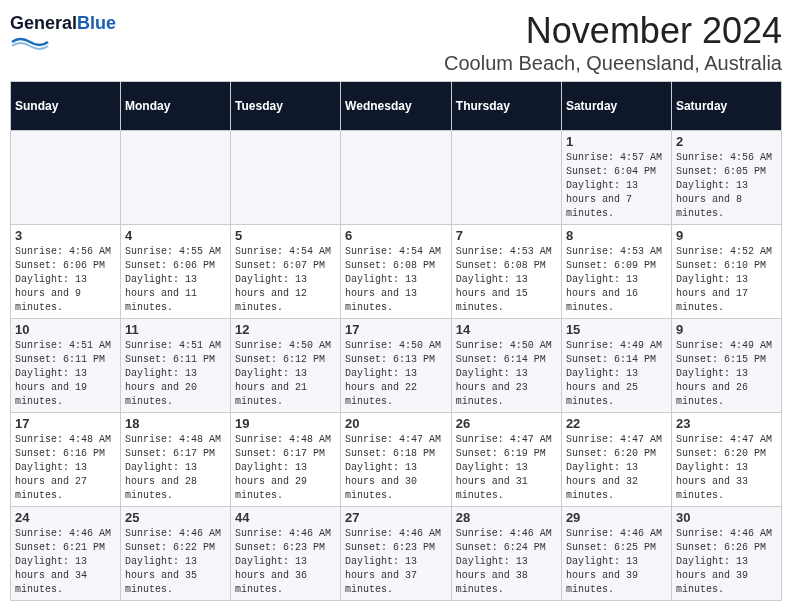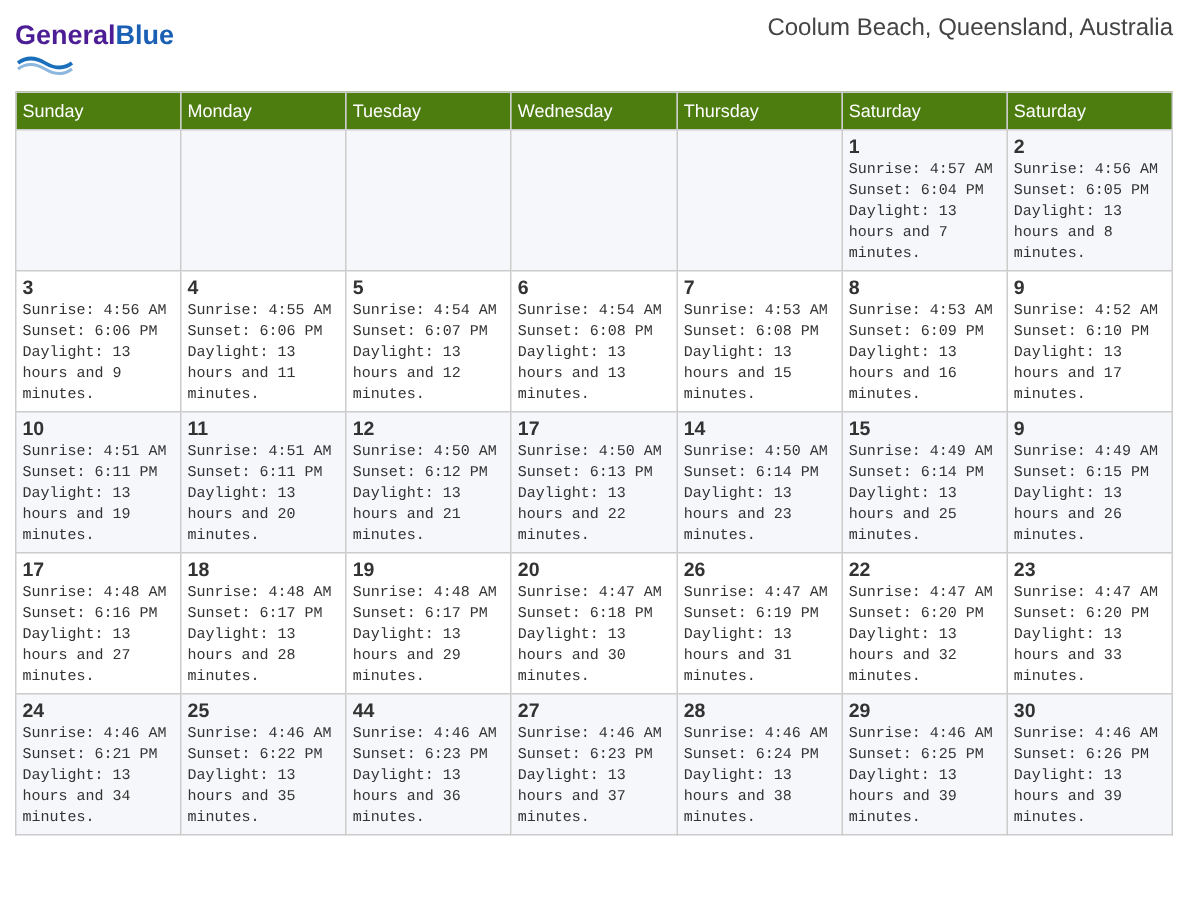--- a/index.html
+++ b/index.html
@@ -19,44 +19,44 @@
     .logo {
       display: flex;
       align-items: center;
       margin-top: 4px;
     }
     .logo-text {
       font-size: 18px;
       font-weight: bold;
       line-height: 1.1;
     }
-    .logo-general { color: #4c1d95; }
+    .logo-general { color: #0f172a; }
     .logo-blue { color: #1a5fb4; }
     .title-block {
       text-align: right;
     }
     .month-title {
       font-size: 36px;
       font-weight: normal;
       color: #222;
     }
     .location-title {
-      font-size: 16px;
+      font-size: 20px;
       color: #444;
     }
     .calendar {
       width: 100%;
       border-collapse: collapse;
     }
     .calendar thead tr th {
-      background: #4d7c0f;
+      background: #0f172a;
       color: #fff;
       font-size: 12px;
-      font-weight: normal;
-      padding: 5px 4px;
+      font-weight: bold;
+      padding: 17px 4px;
       text-align: left;
       border: 1px solid #ccc;
     }
     .calendar tbody tr td {
       vertical-align: top;
       border: 1px solid #ccc;
       padding: 3px 4px;
       font-size: 10px;
       color: #333;
       width: 113px;
@@ -95,20 +95,21 @@
         <span class="logo-general">General</span><span class="logo-blue">Blue</span>
       </div>
       
       <svg width="40" height="16" viewBox="0 0 40 16">
         <path d="M2 8 Q10 2, 20 8 Q30 14, 38 8" stroke="#1a6fbd" stroke-width="2.5" fill="none"></path>
         <path d="M2 12 Q10 6, 20 12 Q30 18, 38 12" stroke="#1a6fbd" stroke-width="2" fill="none" opacity="0.5"></path>
       </svg>
     </div>
   </div>
   <div class="title-block">
+    <div class="month-title">November 2024</div>
     <div class="location-title">Coolum Beach, Queensland, Australia</div>
   </div>
 </div>
 
 <table class="calendar">
   <thead>
     <tr>
     <th>Sunday</th>
         <th>Monday</th>
         <th>Tuesday</th>

